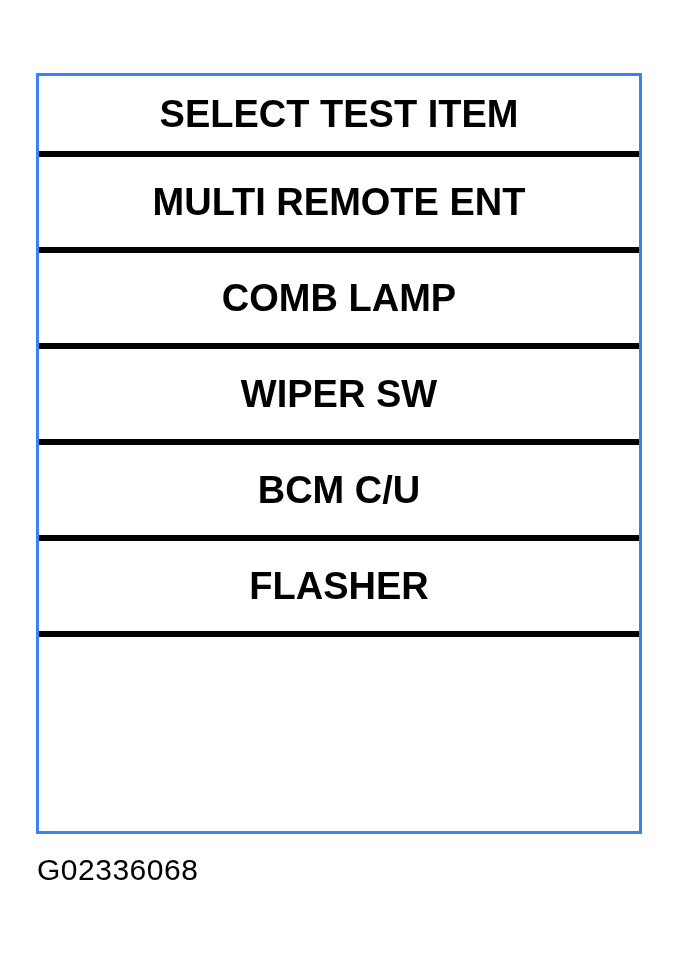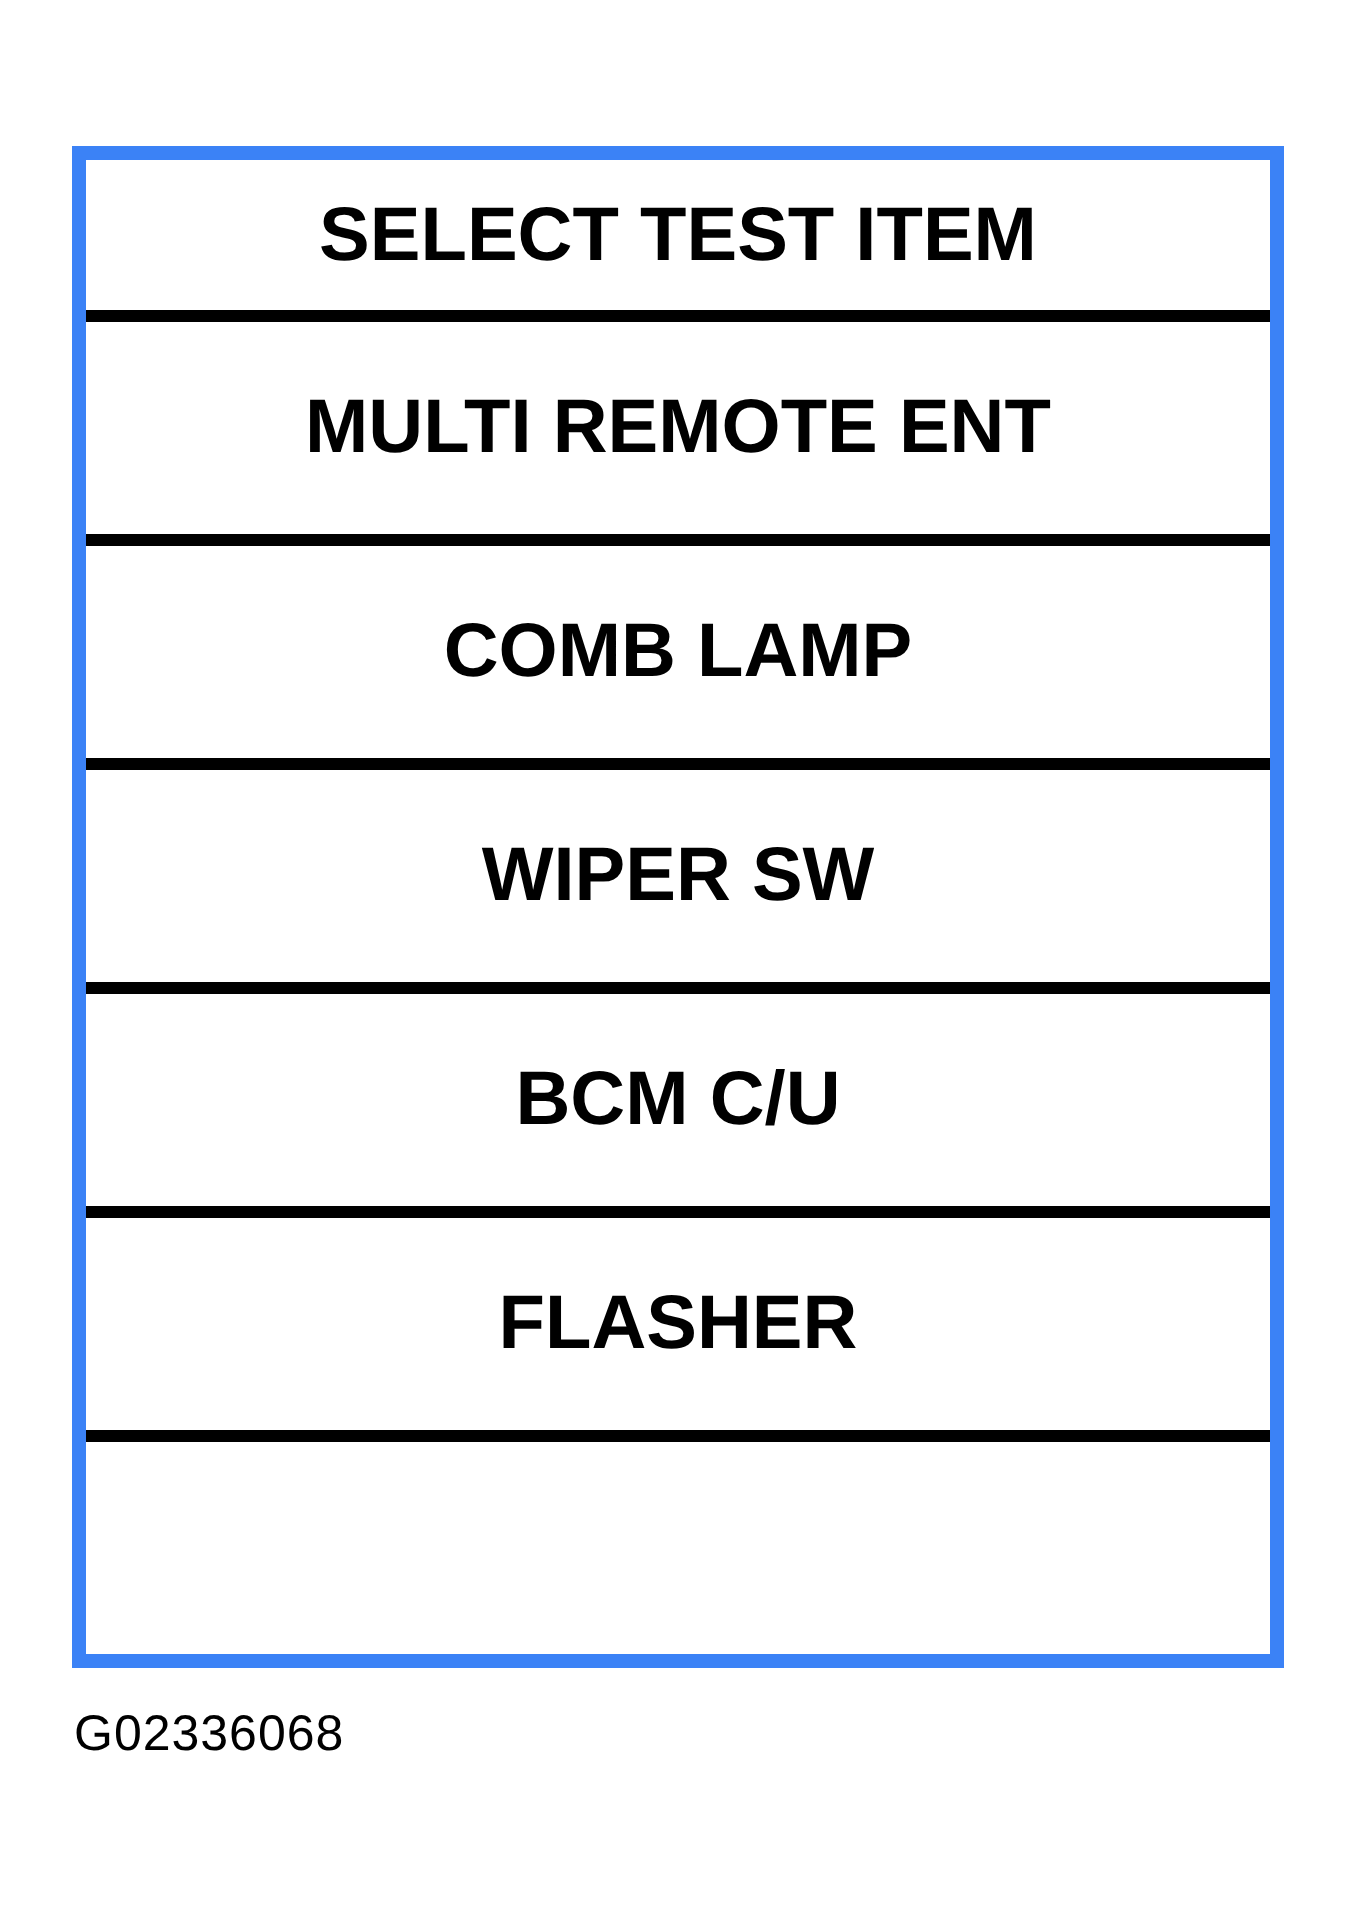--- a/index.html
+++ b/index.html
@@ -16,46 +16,46 @@
     color: #000000;
     overflow: hidden;
   }
   .menu-box {
     position: absolute;
     left: 36px;
     top: 73px;
     width: 606px;
     height: 761px;
     box-sizing: border-box;
-    border: 7px solid #3b82f6;
+    border: 3px solid #3b82f6;
     background: #ffffff;
   }
   .row {
     display: flex;
     align-items: center;
     justify-content: center;
     font-weight: bold;
     font-size: 38px;
     line-height: 1;
     color: #000000;
     white-space: nowrap;
     box-sizing: border-box;
   }
   .row.header {
     height: 75px;
   }
   .row.item {
-    height: 112px;
+    height: 96px;
     border-top: 6px solid #000000;
   }
   .caption {
     position: absolute;
     left: 37px;
     top: 853px;
-    font-size: 25px;
+    font-size: 30px;
     font-weight: normal;
     color: #000000;
     letter-spacing: 0.5px;
   }
 </style>
 </head>
 <body>
 
 <div class="page">
 

